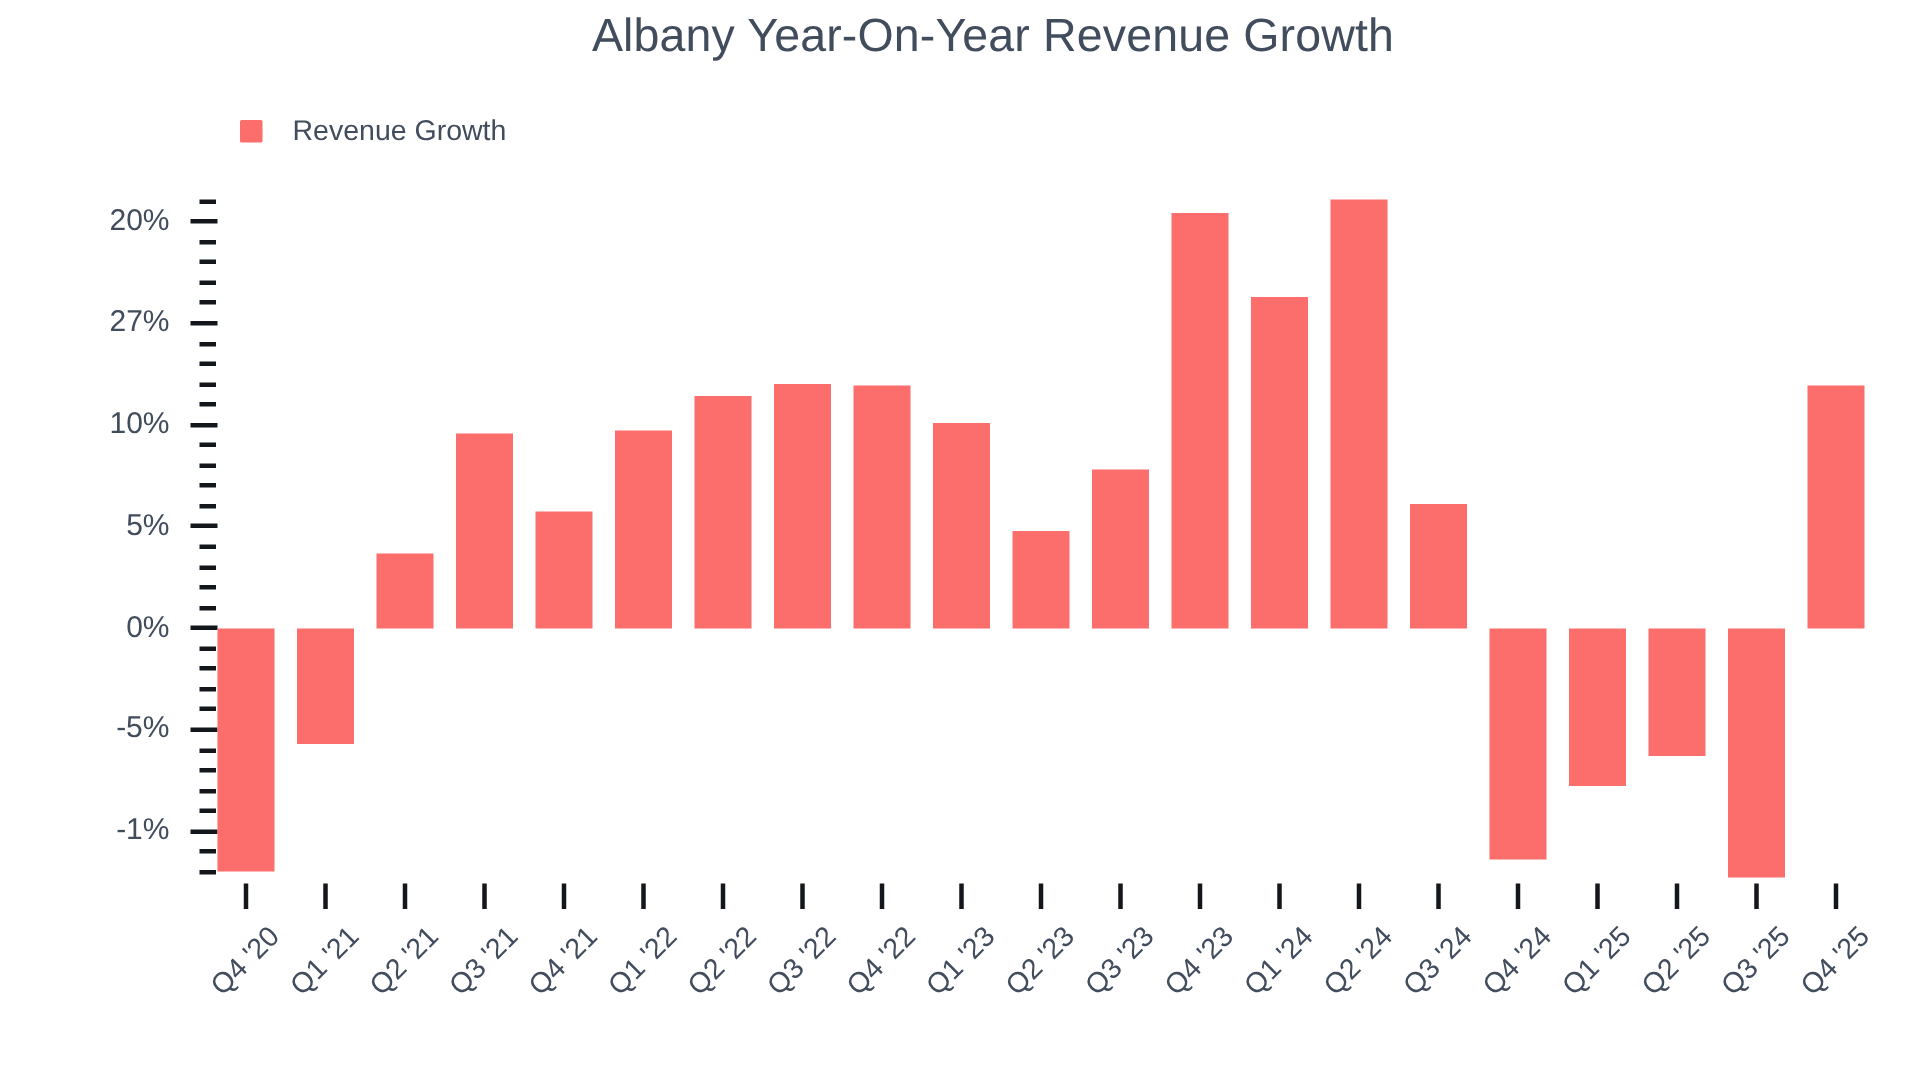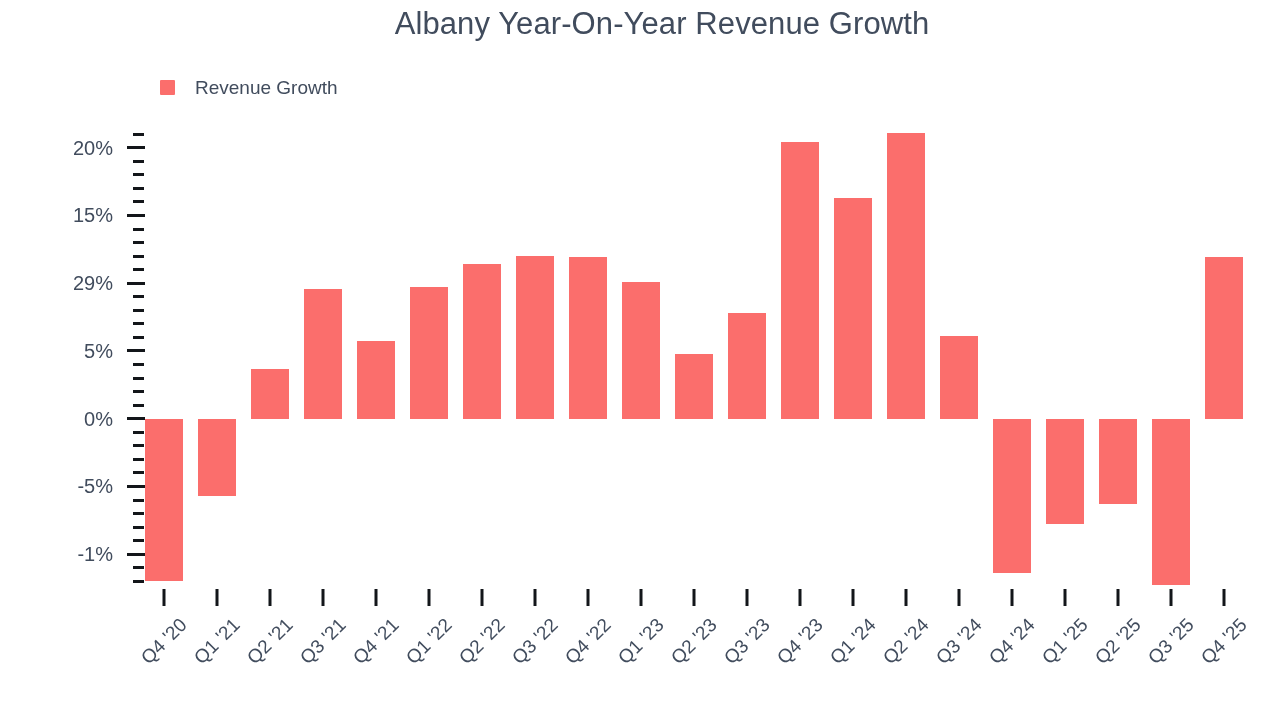--- a/index.html
+++ b/index.html
@@ -162,22 +162,22 @@
         <div class="ytick-minor" style="top: 241.05px;"></div>
         <div class="ytick-minor" style="top: 227.5px;"></div>
         <div class="ytick-major" style="top: 213.95px;"></div>
         <div class="ytick-minor" style="top: 200.4px;"></div>
         <div class="ytick-minor" style="top: 186.85px;"></div>
         <div class="ytick-minor" style="top: 173.3px;"></div>
         <div class="ytick-minor" style="top: 159.75px;"></div>
         <div class="ytick-major" style="top: 146.2px;"></div>
         <div class="ytick-minor" style="top: 132.65px;"></div>
         <div class="ylabel" style="top: 147.7px;">20%</div>
-        <div class="ylabel" style="top: 215.45px;">15%</div>
-        <div class="ylabel" style="top: 283.2px;">29%</div>
+        <div class="ylabel" style="top: 215.45px;">27%</div>
+        <div class="ylabel" style="top: 283.2px;">10%</div>
         <div class="ylabel" style="top: 350.95px;">5%</div>
         <div class="ylabel" style="top: 418.7px;">0%</div>
         <div class="ylabel" style="top: 486.45px;">-5%</div>
         <div class="ylabel" style="top: 554.2px;">-1%</div>
       </div>
     <div class="axis-ticks" id="x-axis">
         <div class="xtick" style="left: 141.8px;"></div>
         <div class="xlabel" style="left: 153.8px;">Q4 '20</div>
         <div class="xtick" style="left: 194.8px;"></div>
         <div class="xlabel" style="left: 206.8px;">Q1 '21</div>

